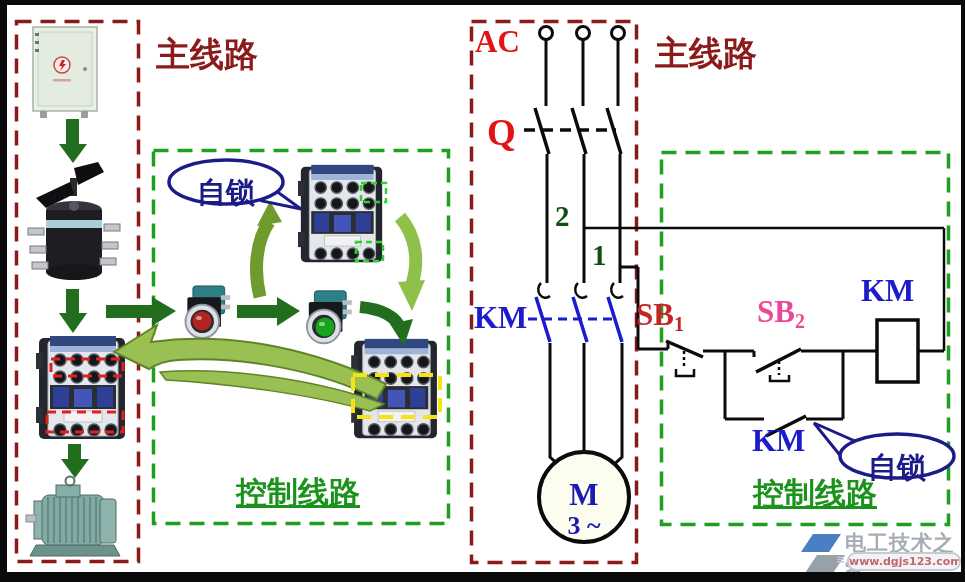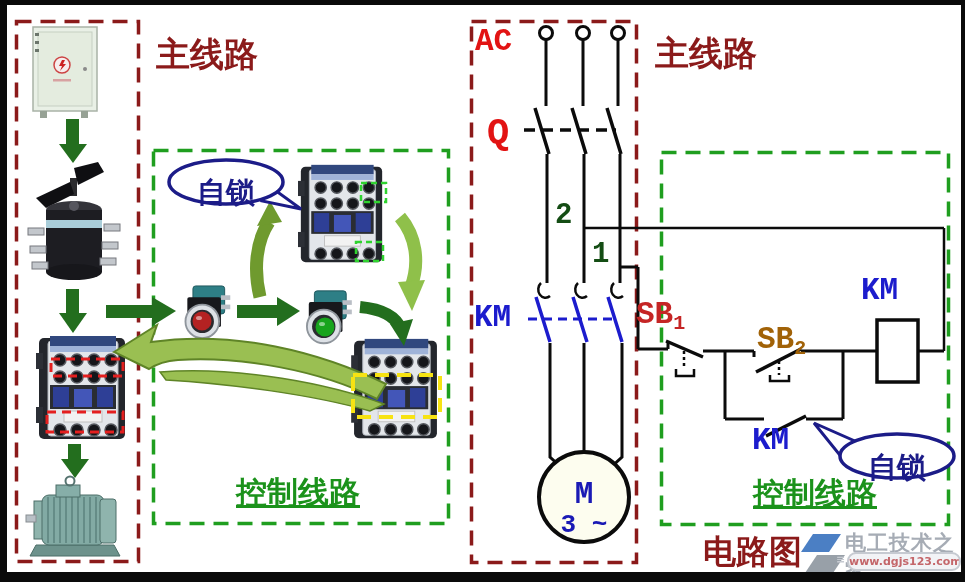--- a/index.html
+++ b/index.html
@@ -3,21 +3,21 @@
 <meta charset="utf-8">
 <style>
   html,body{margin:0;padding:0;background:#666;}
   #canvas{
     position:relative;width:965px;height:582px;background:#ffffff;overflow:hidden;
     font-family:"DejaVu Sans","Liberation Sans",sans-serif;
   }
   .abs{position:absolute;}
   svg{display:block;}
   .lbl{position:absolute;font-weight:bold;white-space:nowrap;z-index:30;line-height:1.05;}
-  .serif{font-family:Liberation Mono, monospace;}
+  .serif{font-family:Liberation Serif, serif;}
   .darkred{color:#8b1a1a;}
   .red{color:#e21313;}
   .blue{color:#1c1ccd;}
   .navy{color:#1c1c88;}
   .dkgreen{color:#144d14;}
   .green{color:#1b921b;text-decoration:underline;}
   .ctr{text-align:center;margin-top:12px;}
   sub.sb{font-size:20px;vertical-align:-6px;}
   
   .wm-site{position:absolute;left:845px;top:529px;font-size:21px;font-weight:bold;color:#a6acb5;
@@ -211,34 +211,33 @@
       <polygon points="841,534 813,534 801,552 829,552" fill="#4b7fc4"></polygon>
       <polygon points="805,573 833,573 845,555 817,555" fill="#98a0a8"></polygon>
     </g>
   </svg>
 
   <div class="lbl darkred" style="left:156px;top:37px;font-size:34px">主线路</div>
   <div class="lbl green" style="left:236px;top:476px;font-size:31px">控制线路</div>
   <div class="lbl navy ctr" style="left:170px;top:165px;width:112px;font-size:29px">自锁</div>
 
   <div class="lbl darkred" style="left:655px;top:36px;font-size:34px">主线路</div>
-  <div class="lbl darkred" style="left:703px;top:535px;font-size:33px">电路图</div>
   <div class="lbl green" style="left:753px;top:477px;font-size:31px">控制线路</div>
   <div class="lbl navy ctr" style="left:847px;top:440px;width:100px;font-size:29px">自锁</div>
 
   <div class="lbl serif red" style="left:475px;top:26px;font-size:31px">AC</div>
   <div class="lbl serif red" style="left:487px;top:114px;font-size:37px">Q</div>
   <div class="lbl serif blue" style="left:474px;top:302px;font-size:31px">KM</div>
   <div class="lbl serif dkgreen" style="left:555px;top:201px;font-size:29px">2</div>
   <div class="lbl serif dkgreen" style="left:592px;top:240px;font-size:29px">1</div>
   <div class="lbl serif ctr" style="left:554px;top:467px;width:60px;font-size:31px;color:#1a1ab5">M</div>
   <div class="lbl serif ctr" style="left:554px;top:500px;width:60px;font-size:26px;color:#1a1ab5">3 ~</div>
 
   <div class="lbl serif" style="left:636px;top:299px;font-size:31px;color:#c52525"><span>SB</span><sub class="sb">1</sub></div>
-  <div class="lbl serif" style="left:757px;top:324px;font-size:31px;color:#a16207"><span>SB</span><sub class="sb">2</sub></div>
+  <div class="lbl serif" style="left:757px;top:296px;font-size:31px;color:#ec4899"><span>SB</span><sub class="sb">2</sub></div>
   <div class="lbl serif blue" style="left:861px;top:275px;font-size:31px">KM</div>
   <div class="lbl serif blue" style="left:752px;top:425px;font-size:31px">KM</div>
 
   <div class="wm-site">电工技术之家</div>
   <div class="wm-pill"><span>www.dgjs123.com</span></div>
   <div class="wm-mark" style="left:836px;top:553px">≡</div>
 
   <div class="bar" style="left:0;top:0;width:965px;height:5px"></div>
   <div class="bar" style="left:0;top:0;width:7px;height:582px"></div>
   <div class="bar" style="left:961px;top:0;width:4px;height:582px"></div>

